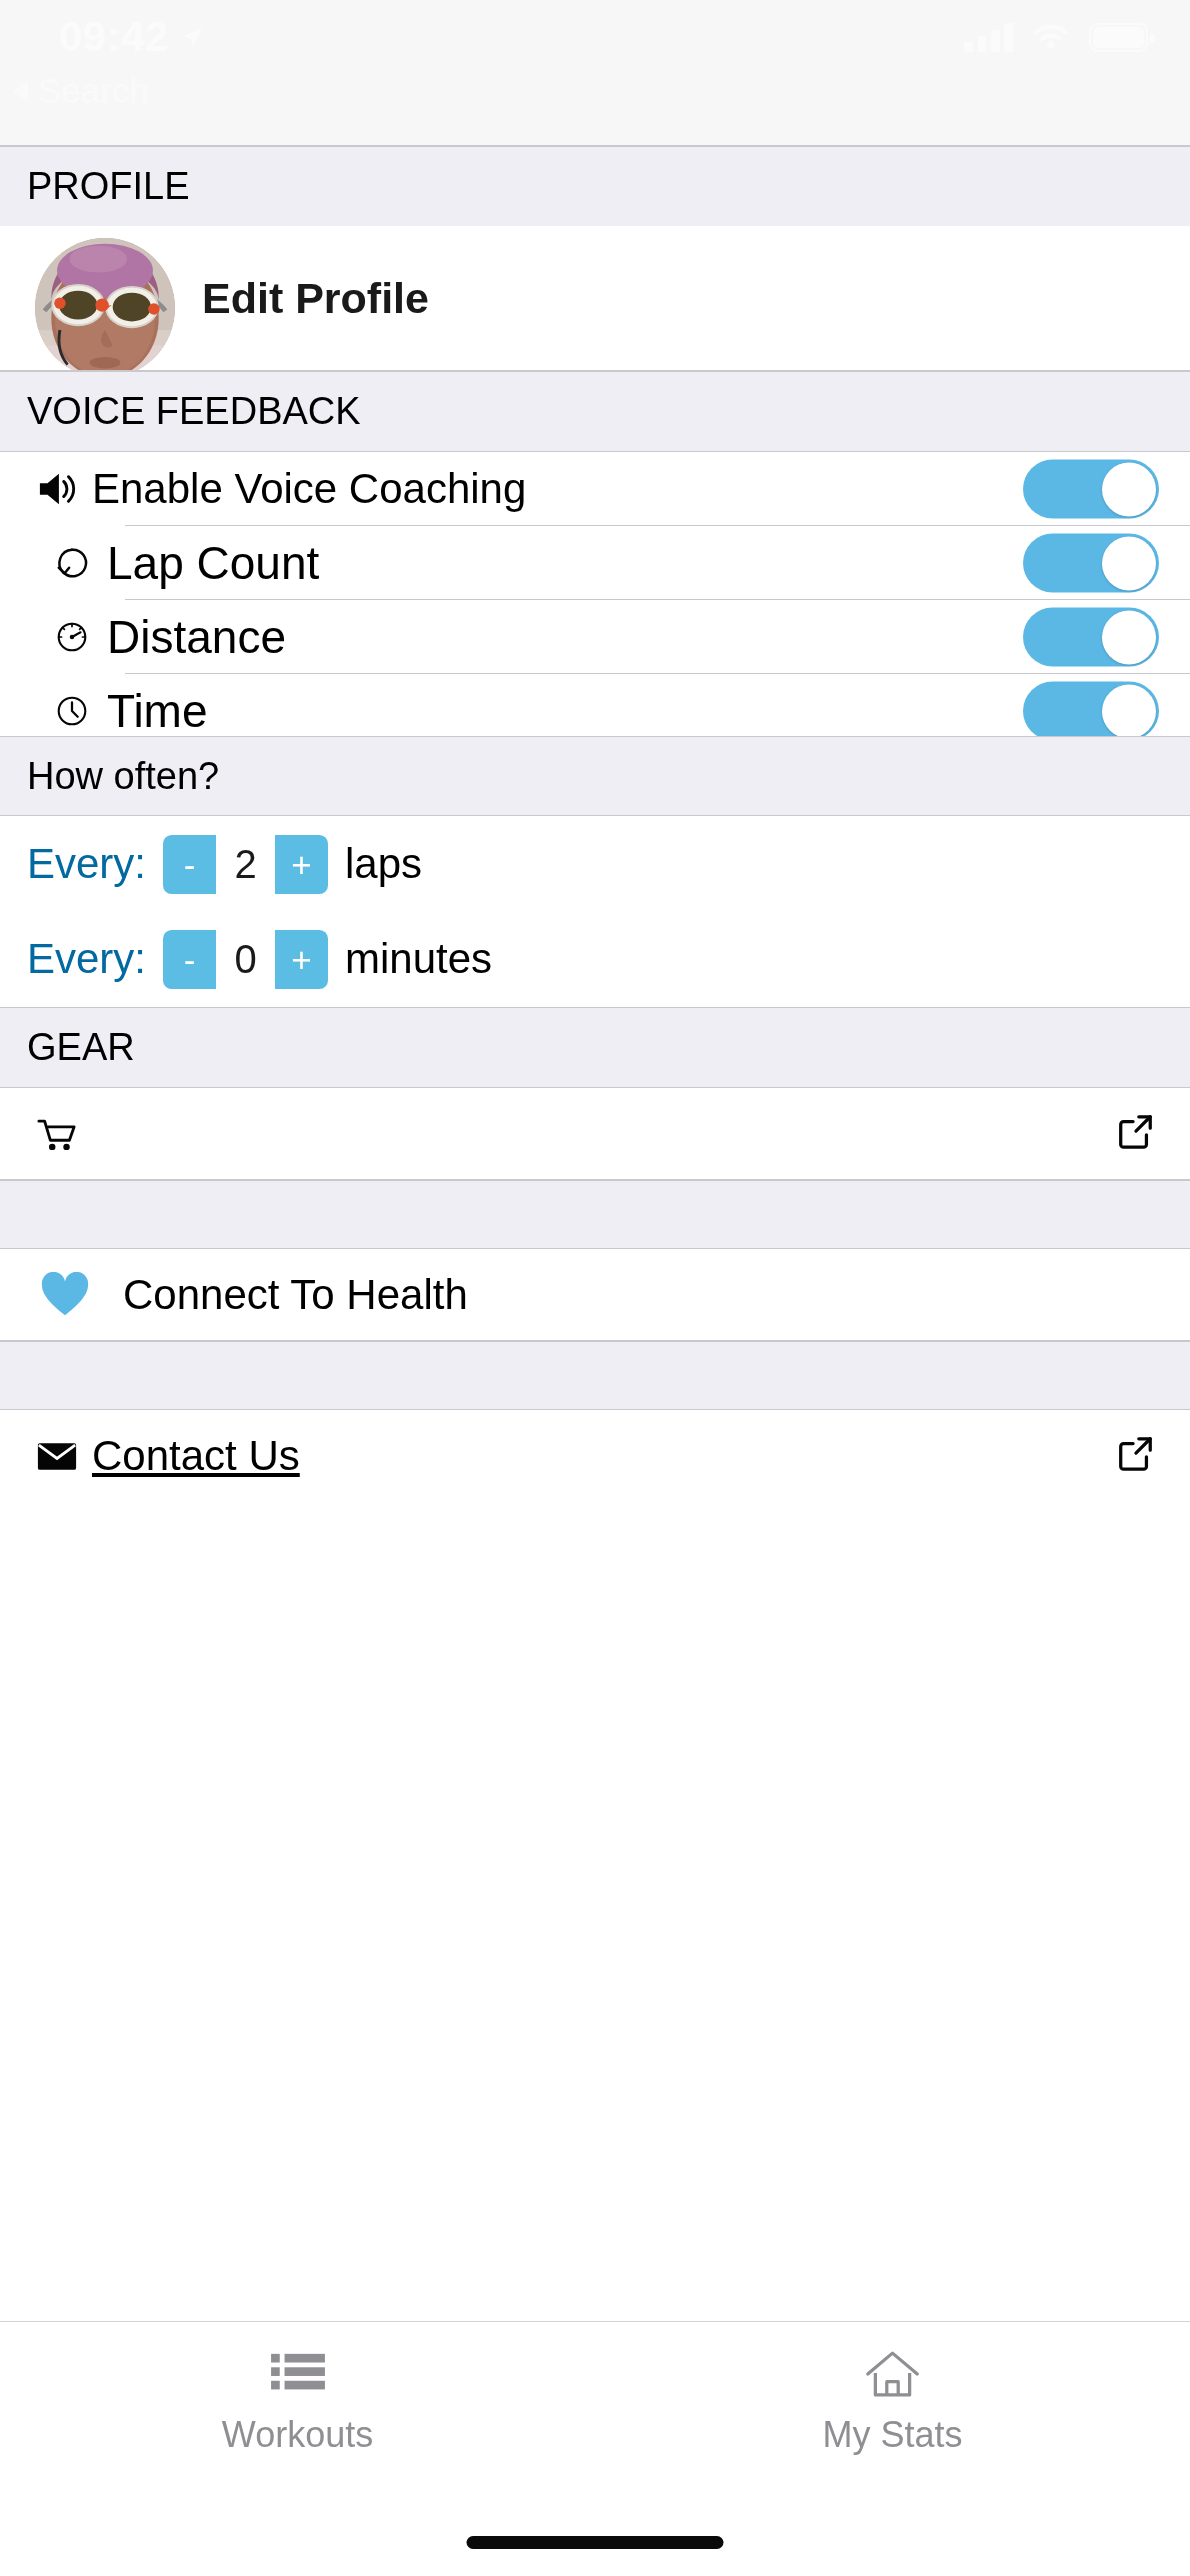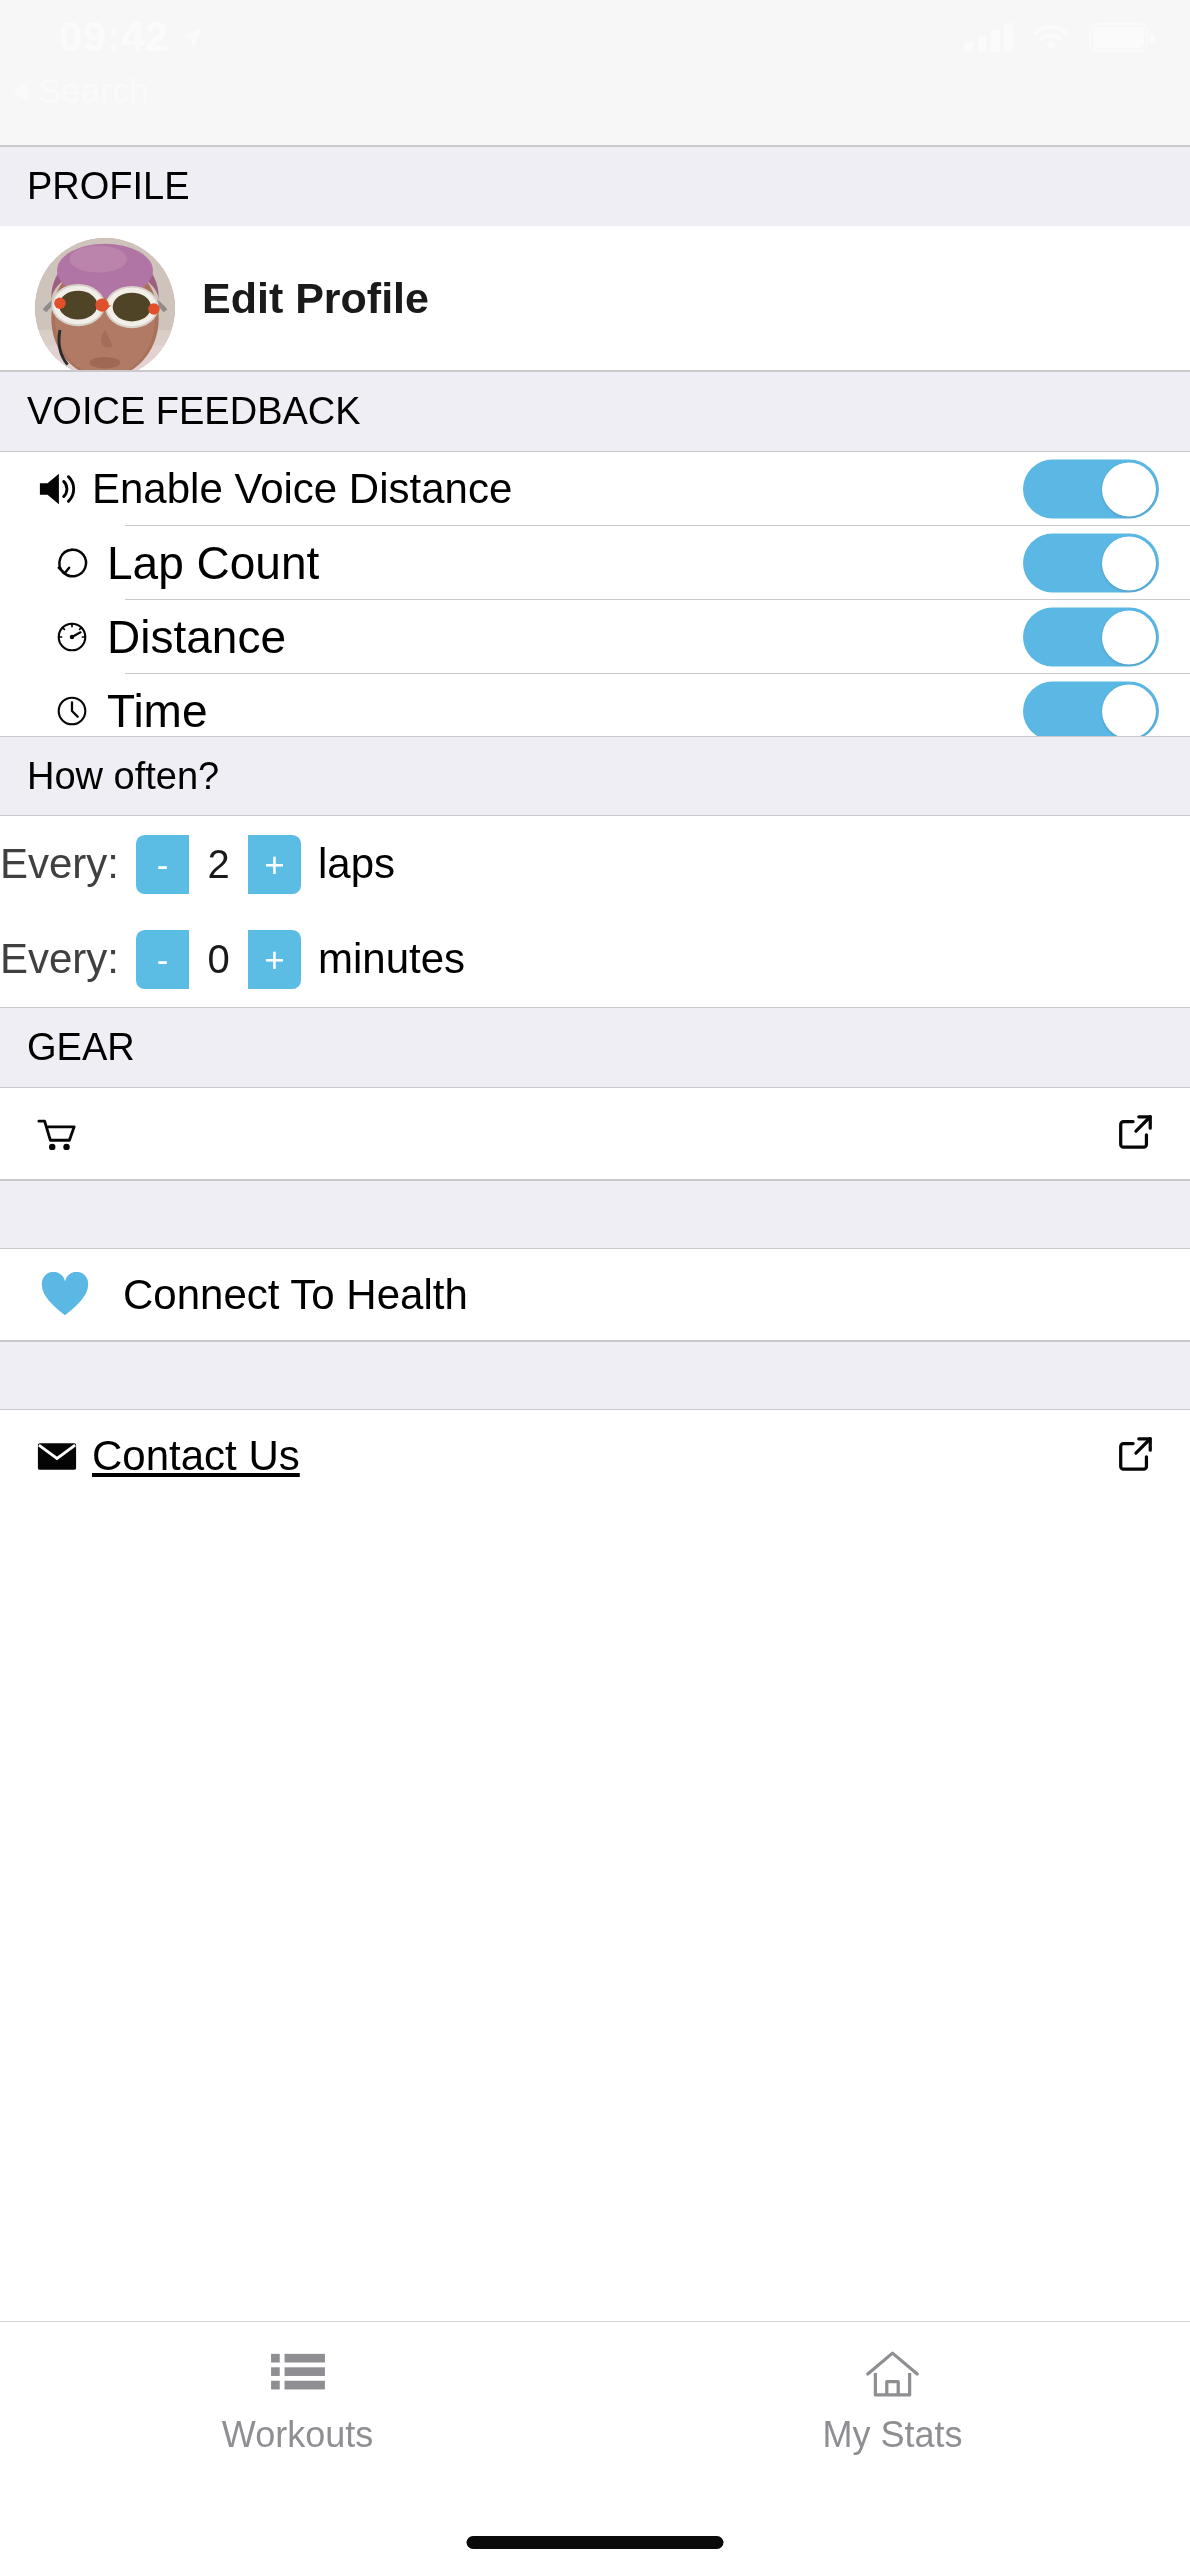--- a/index.html
+++ b/index.html
@@ -201,21 +201,22 @@
   
   #howoften-header { position: absolute; top: 736px; left: 0; width: 1190px; height: 80px; font-size: 38px; }
   .stepper-row {
     position: absolute;
     left: 0;
     width: 1190px;
     height: 96px;
   }
   .stepper-every {
     font-size: 42px;
-    color: #404040;
+    color: #0369a1;
+    margin-left: 27px;
   }
   .stepper {
     display: flex;
     align-items: stretch;
     height: 59px;
     margin-left: 17px;
     border-radius: 8.6px;
     overflow: hidden;
   }
   .stepper .btn {
@@ -364,21 +365,21 @@
 </div>
 
 <div class="row toggle-row" style="top:452px;">
   <span class="icon-cell">
     <svg width="42" height="38" viewBox="0 0 44 40">
       <path d="M4 14 h8 L24 4 v32 L12 26 H4 Z" fill="#050505"></path>
       <path d="M29 12 a11 11 0 0 1 0 16" stroke="#050505" stroke-width="3" fill="none" stroke-linecap="round"></path>
       <path d="M34 7 a18 18 0 0 1 0 26" stroke="#050505" stroke-width="3" fill="none" stroke-linecap="round"></path>
     </svg>
   </span>
-  <span class="row-label">Enable Voice Distance</span>
+  <span class="row-label">Enable Voice Coaching</span>
   <span class="toggle">
       <span class="knob"></span>
     </span>
   <span class="row-sep"></span>
 </div>
 
 <div class="row toggle-row" style="top:526px;">
   <span class="icon-cell sub-icon-cell">
     <svg width="38" height="38" viewBox="0 0 40 40">
       <path d="M20 6 a14 14 0 1 1 -9 24" stroke="#050505" stroke-width="2.6" fill="none" stroke-linecap="round"></path>

